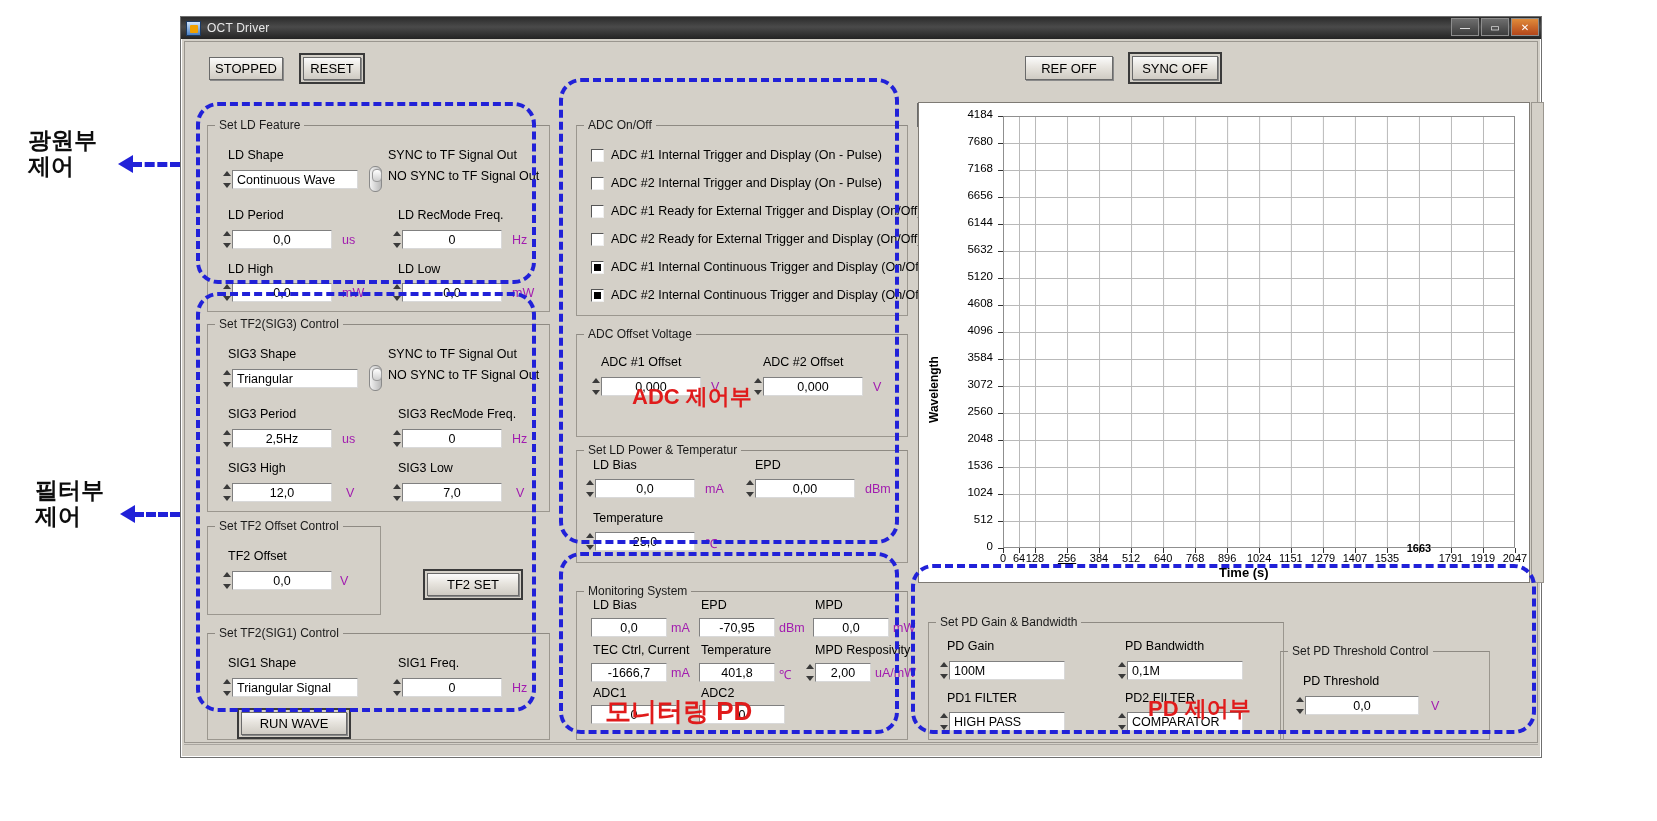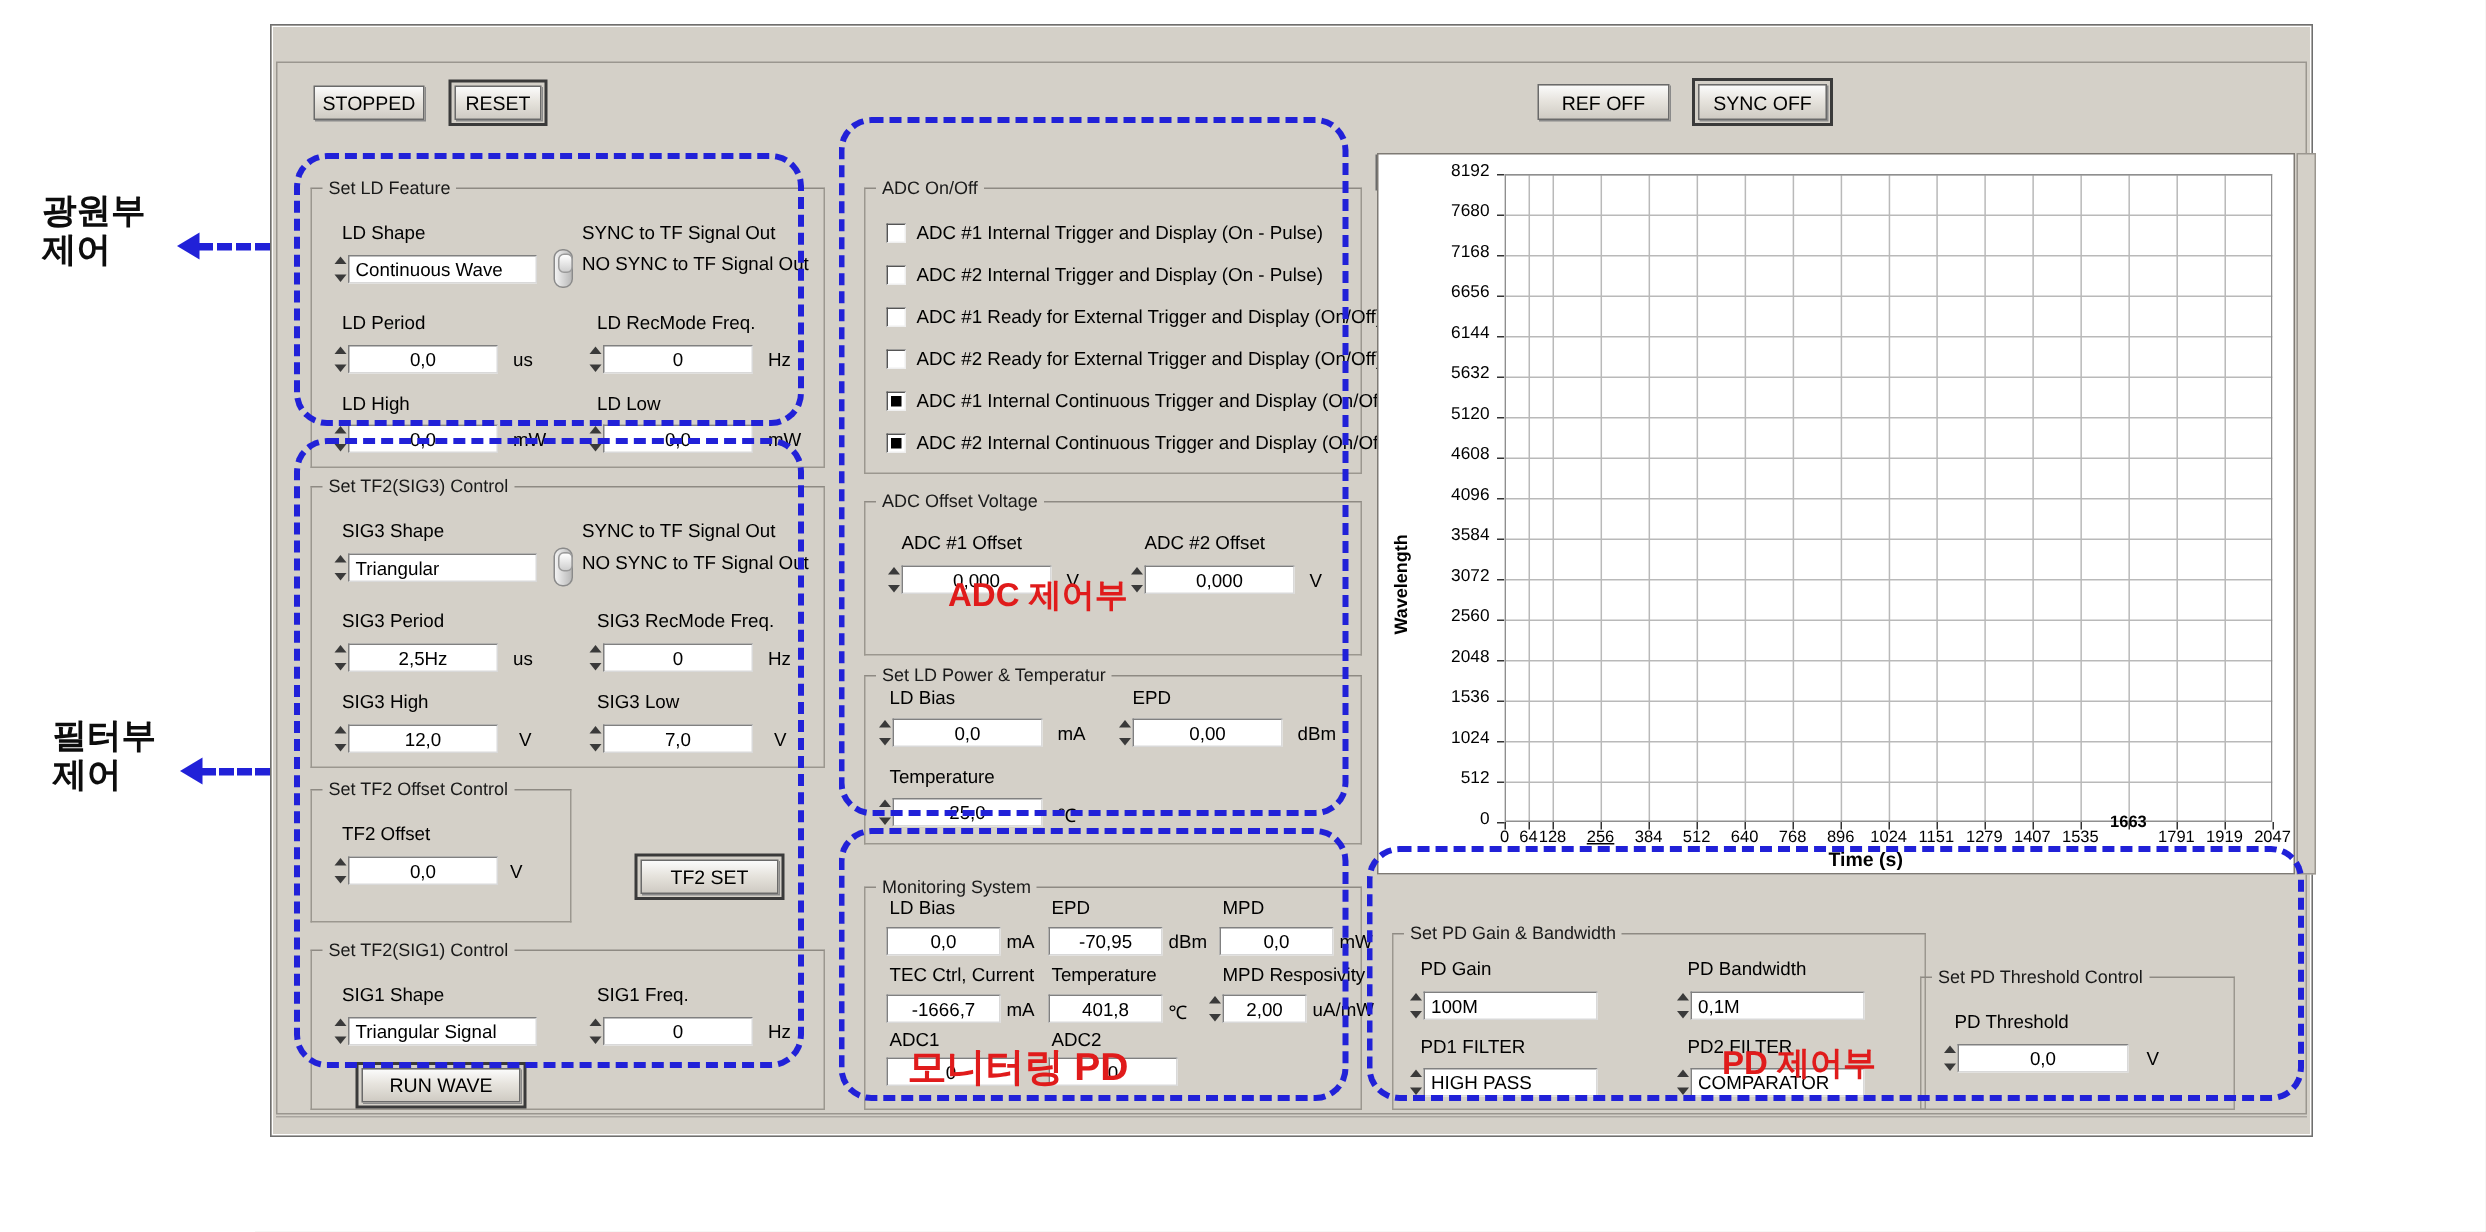--- a/index.html
+++ b/index.html
@@ -104,21 +104,21 @@
     display: flex; flex-direction: column; justify-content: space-between;
     align-items: center; padding: 1px 0;
   }
   .spin i {
     display:block; width:0; height:0;
     border-left: 4px solid transparent; border-right: 4px solid transparent;
   }
   .spin i.up { border-bottom: 5px solid #3a3a3a; }
   .spin i.dn { border-top: 5px solid #3a3a3a; }
 
-  .unit { position: absolute; font-size: 12.5px; color: #000000; }
+  .unit { position: absolute; font-size: 12.5px; color: #a21caf; }
 
   .chk { position: absolute; width: 13px; height: 13px;
          background: #fff; border: 1px solid #555;
          border-right-color:#efefef; border-bottom-color:#efefef; }
   .chk.on:after {
     content:""; position:absolute; left:2px; top:2px;
     width:7px; height:7px; background:#000;
   }
   .chklabel{ position:absolute; font-size:12.5px; color:#000; white-space:nowrap;}
 
@@ -195,20 +195,29 @@
 
   <div class="kolabel" style="left:35px; top:478px;">필터부
 제어</div>
   <div class="arrow" style="left:120px; top:512px; width:60px;">
     <div class="head"></div>
       <div class="shaft" style="width:46px;"></div>
   </div>
 
   <div id="window">
 
+    <div id="titlebar">
+      <span class="ticon"></span>
+      <span class="ttext">OCT Driver</span>
+      <div id="wbtns">
+        <div class="wb">—</div>
+        <div class="wb">▭</div>
+        <div class="wb close">✕</div>
+      </div>
+    </div>
 
     <div id="client">
 
       <div class="btn" style="left:24px; top:15px; width:74px; height:23px;">STOPPED</div>
       <div class="btn framed" style="left:118px; top:15px; width:58px; height:23px;">RESET</div>
 
       <div class="btn" style="left:732px; top:14px; width:96px; height:24px;margin-top:47px;">WPM RD OFF</div>
       <div class="btn" style="left:840px; top:14px; width:88px; height:24px;">REF OFF</div>
       <div class="btn framed" style="left:947px; top:14px; width:86px; height:24px;">SYNC OFF</div>
 
@@ -473,21 +482,21 @@
             <div class="ytick" style="left:22px; top:140px; width:52px;">5632</div>
             <div class="ytickmark" style="left:79px; top:148px;"></div>
             <div class="ytick" style="left:22px; top:113px; width:52px;">6144</div>
             <div class="ytickmark" style="left:79px; top:121px;"></div>
             <div class="ytick" style="left:22px; top:86px; width:52px;">6656</div>
             <div class="ytickmark" style="left:79px; top:94px;"></div>
             <div class="ytick" style="left:22px; top:59px; width:52px;">7168</div>
             <div class="ytickmark" style="left:79px; top:67px;"></div>
             <div class="ytick" style="left:22px; top:32px; width:52px;">7680</div>
             <div class="ytickmark" style="left:79px; top:40px;"></div>
-            <div class="ytick" style="left:22px; top:5px; width:52px;">8192</div>
+            <div class="ytick" style="left:22px; top:5px; width:52px;">4184</div>
             <div class="ytickmark" style="left:79px; top:13px;"></div>
           </div>
         <div id="plot" style="left:84px; top:13px; width:512px; height:432px;">
           <svg width="512" height="432" style="display:block">
             <g id="gridg" stroke="#b9b9b9" stroke-width="1">
                 <line x1="0" y1="432.5" x2="512" y2="432.5"></line>
                 <line x1="0" y1="405.5" x2="512" y2="405.5"></line>
                 <line x1="0" y1="378.5" x2="512" y2="378.5"></line>
                 <line x1="0" y1="351.5" x2="512" y2="351.5"></line>
                 <line x1="0" y1="324.5" x2="512" y2="324.5"></line>

